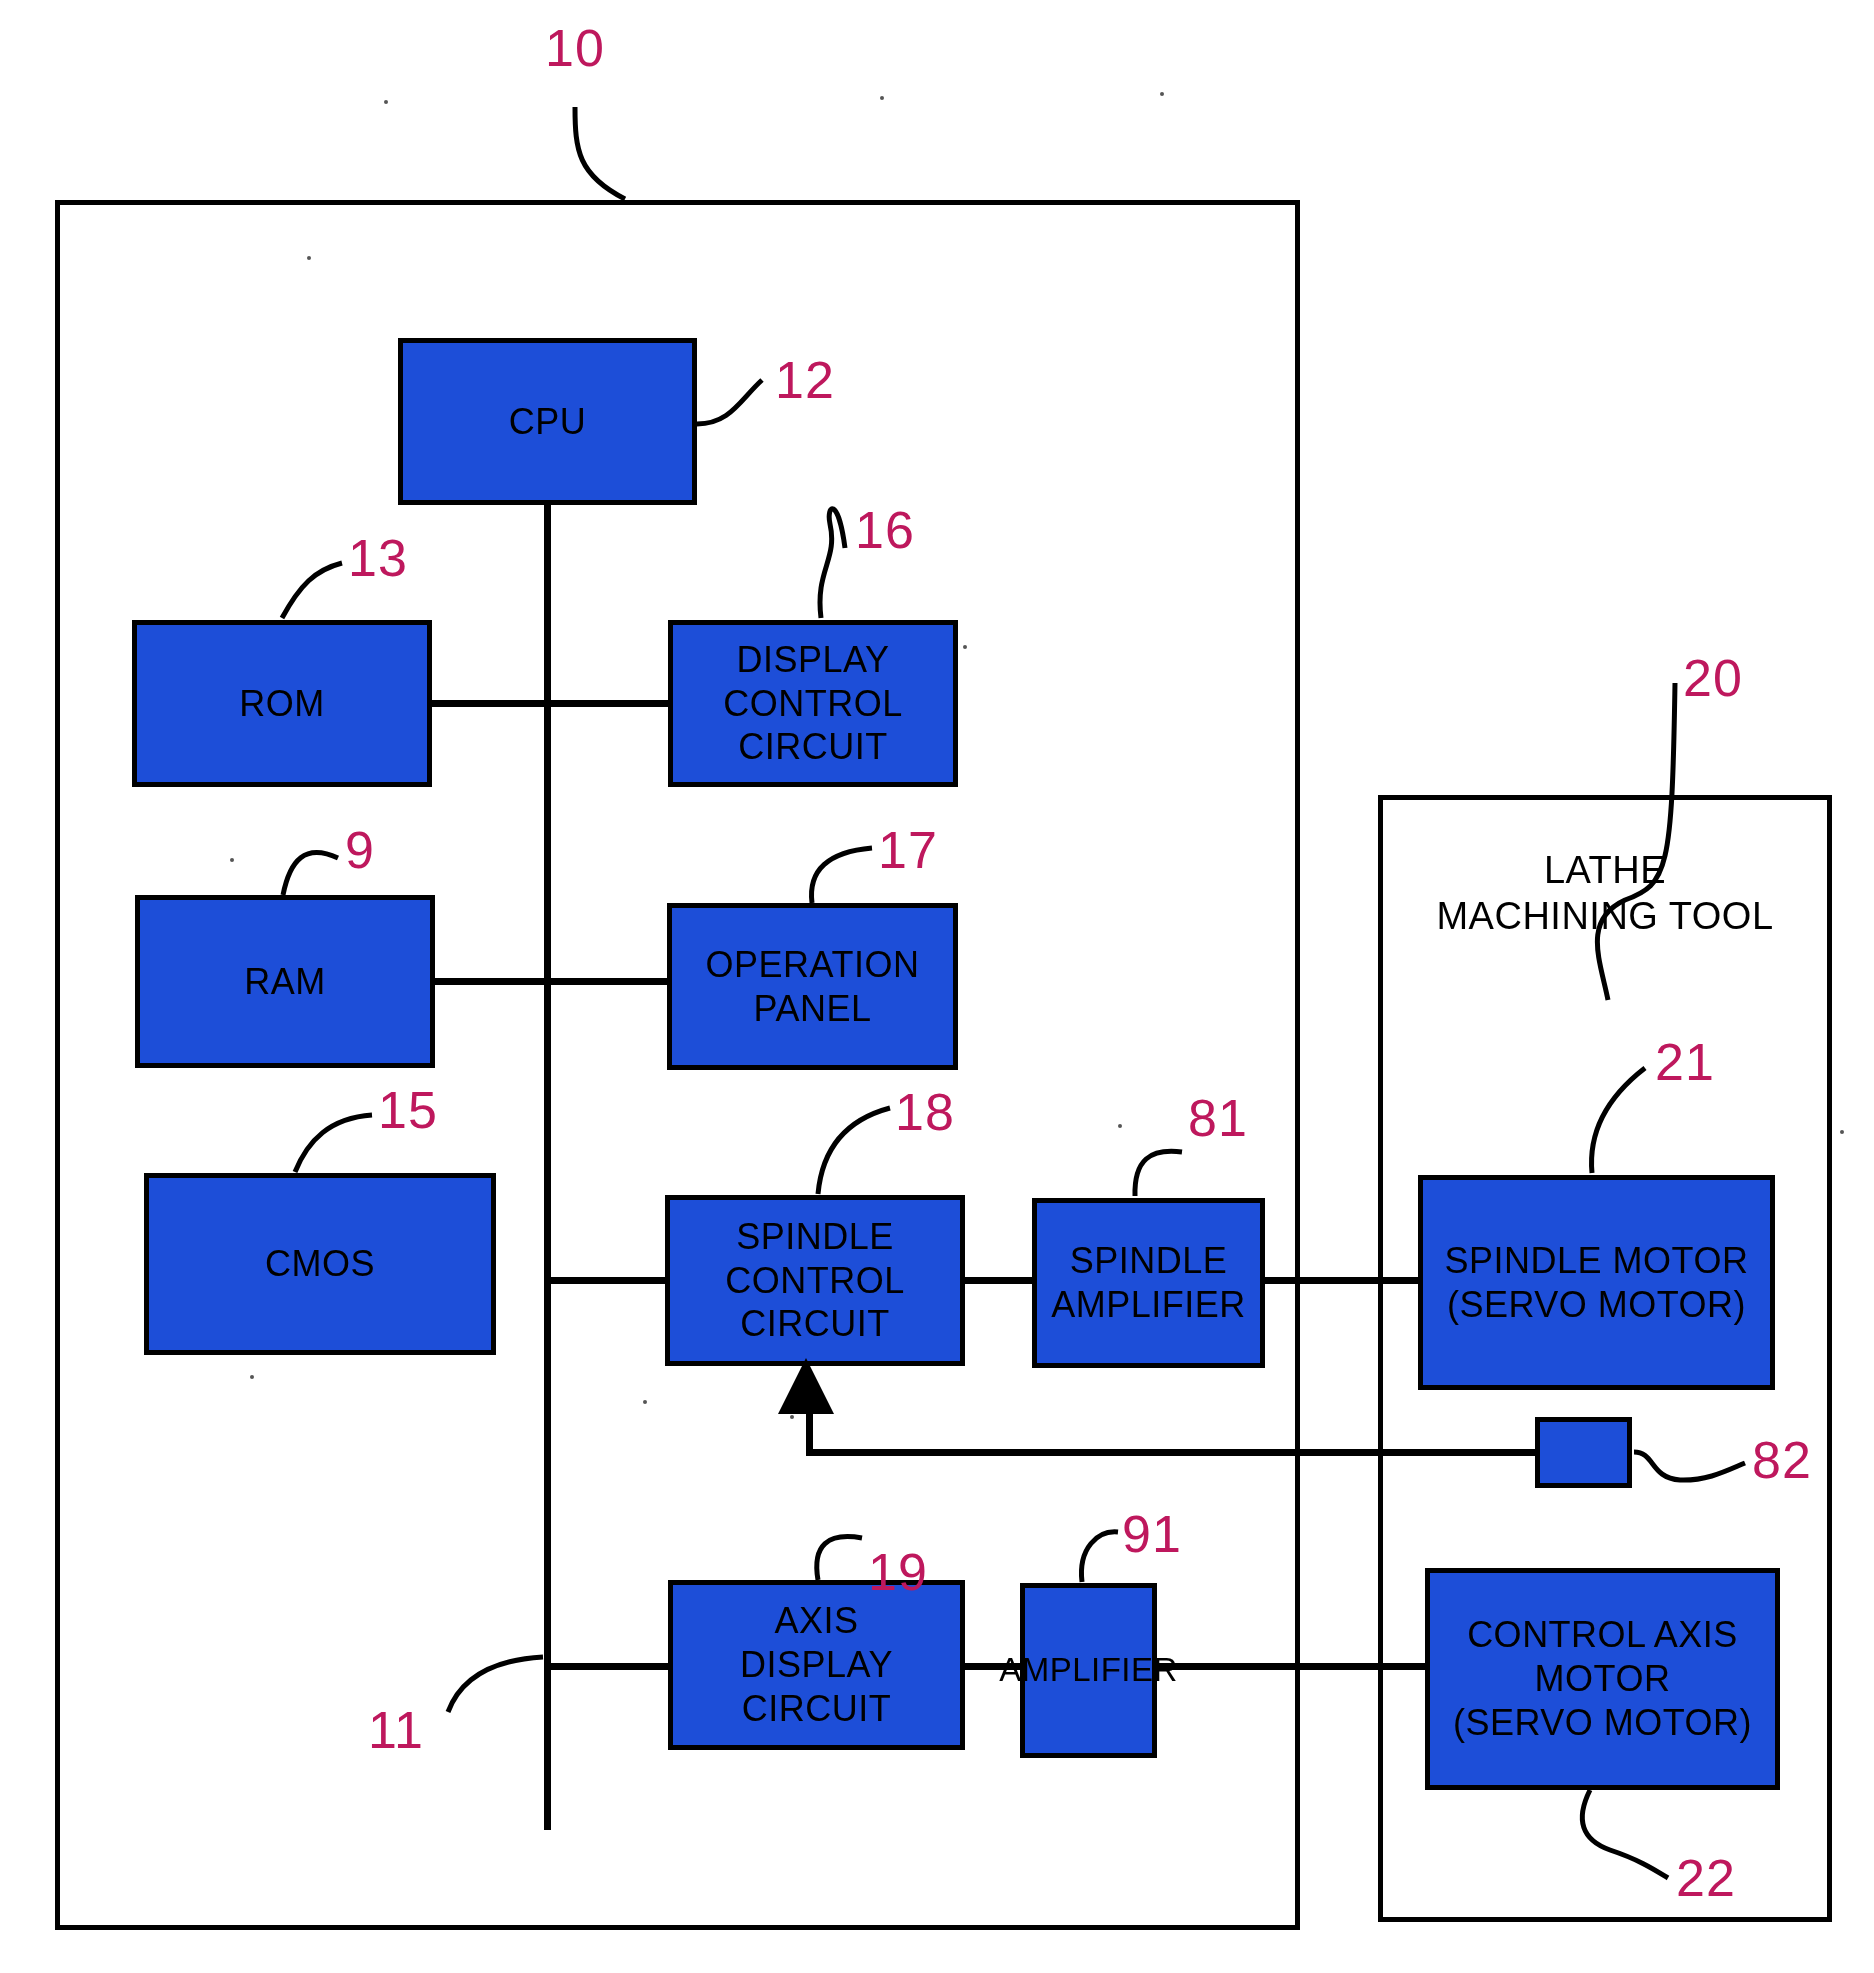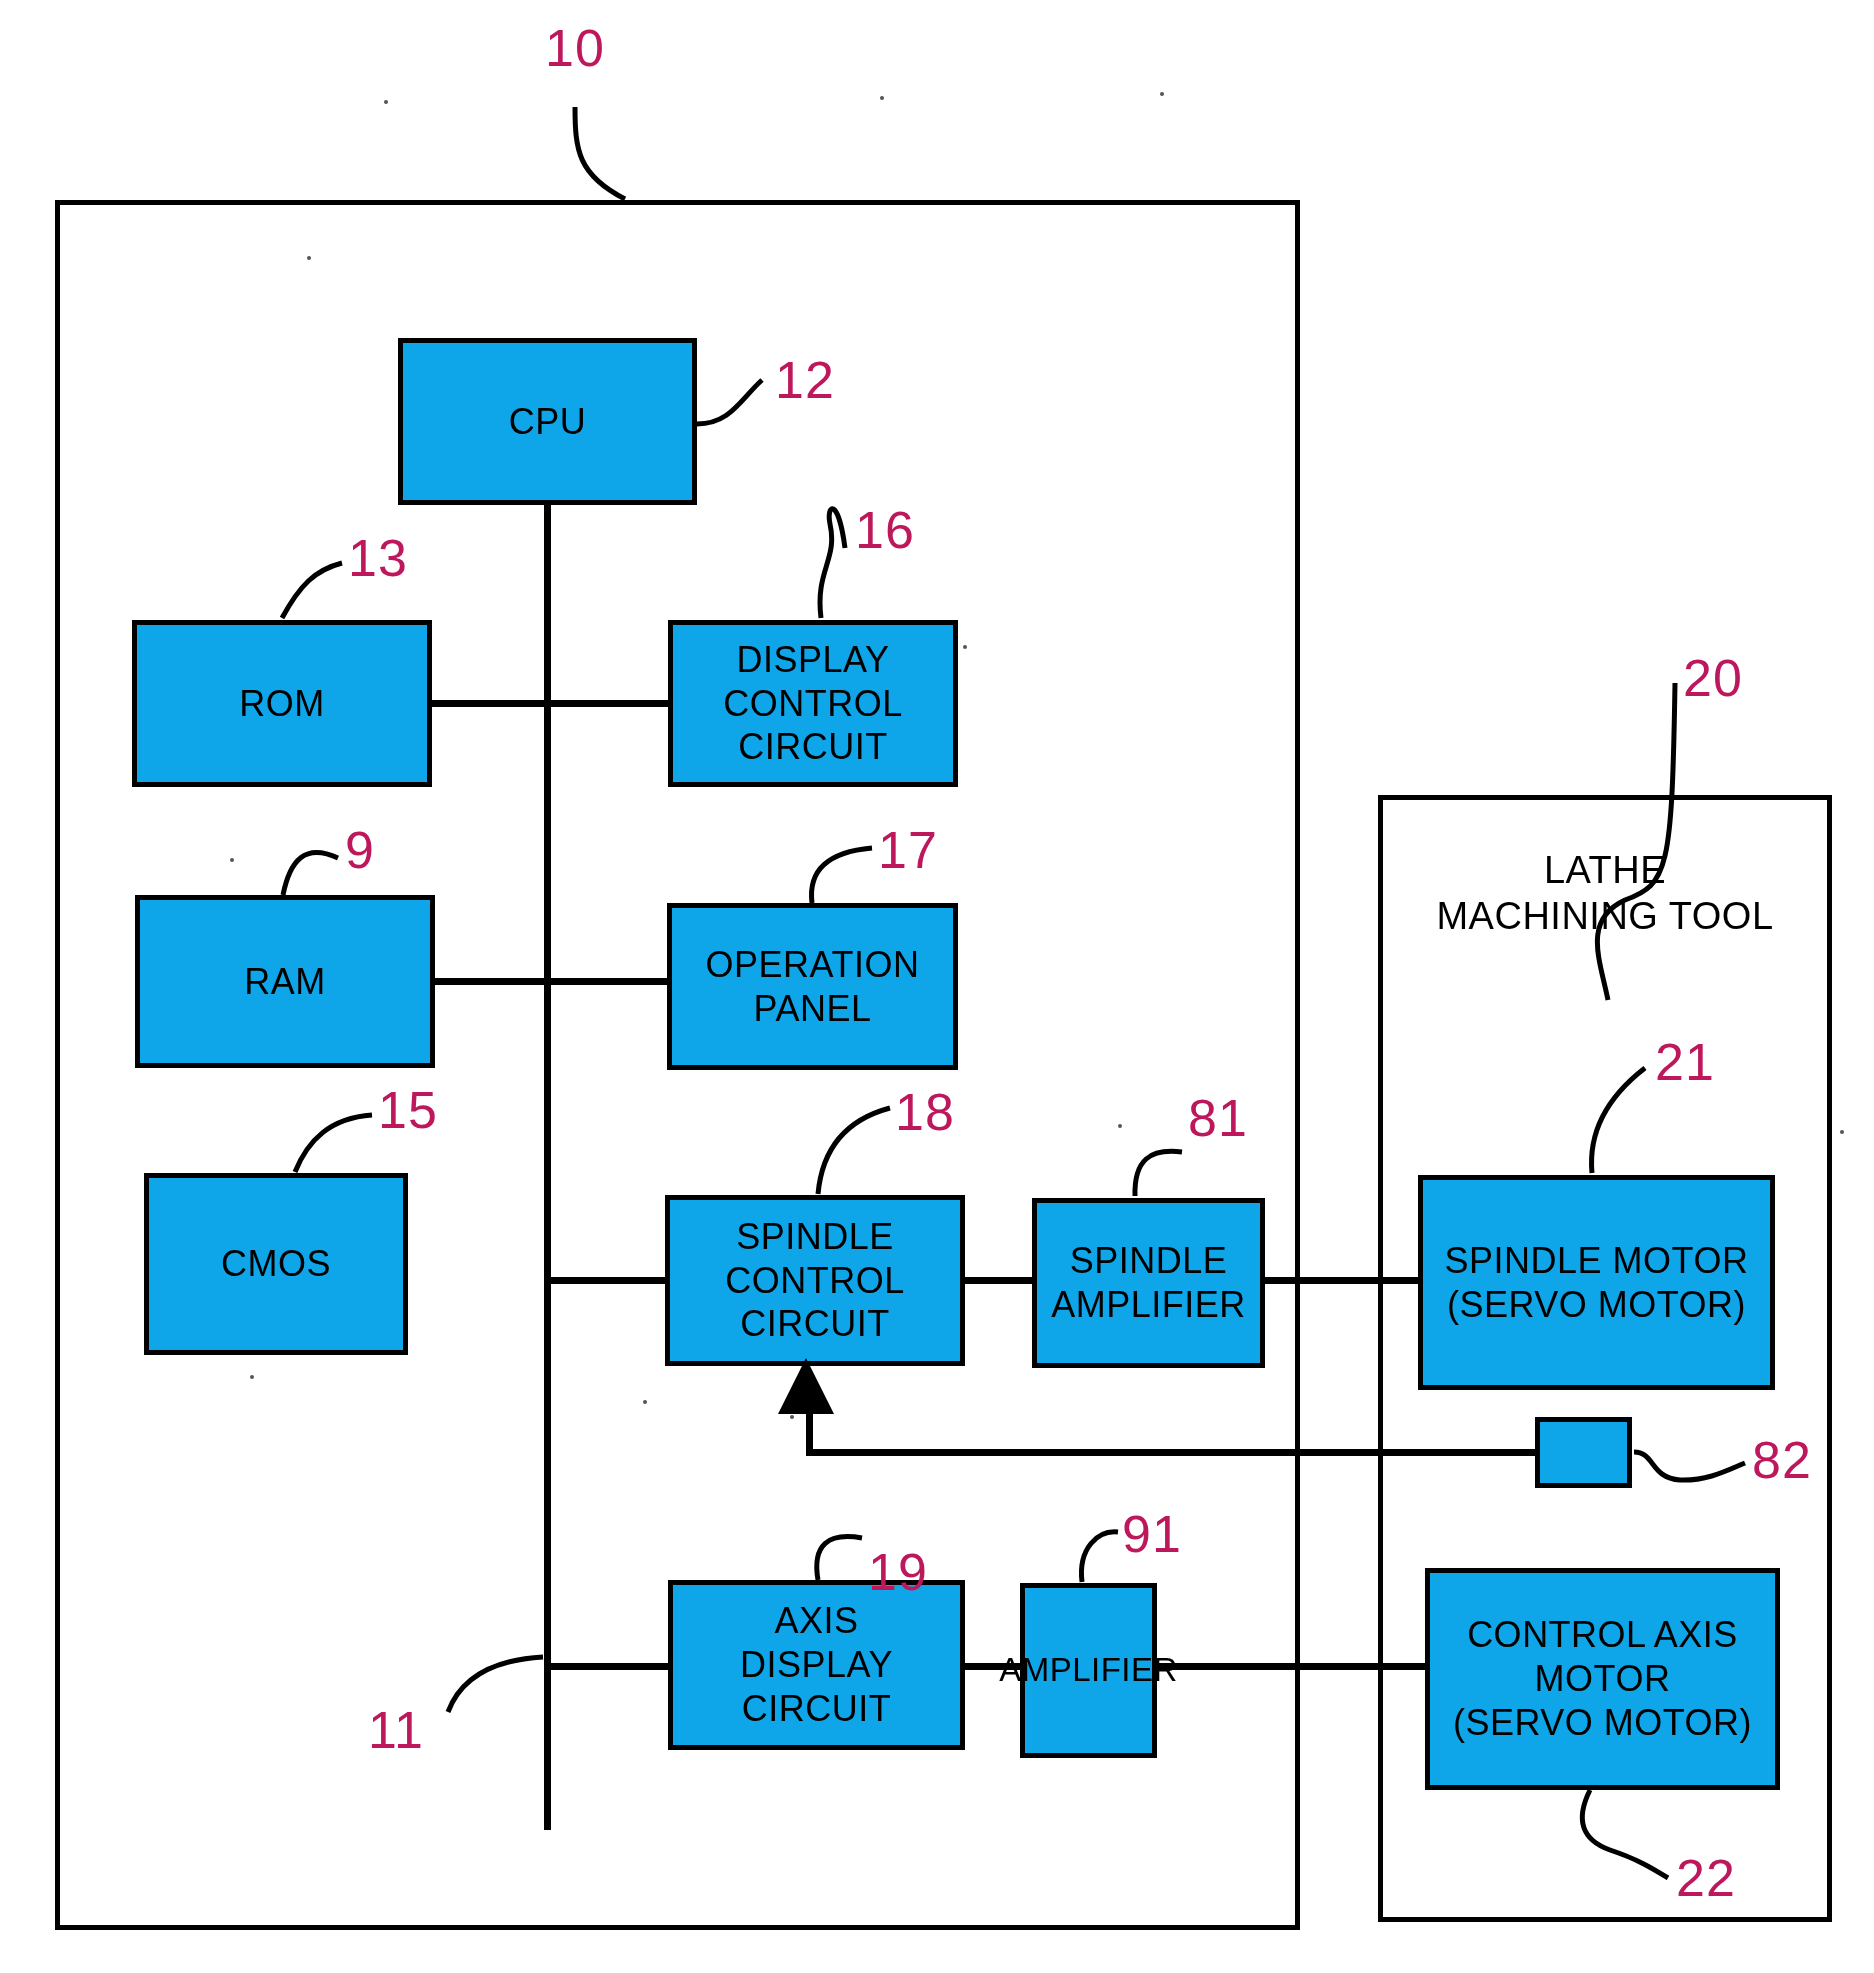--- a/index.html
+++ b/index.html
@@ -14,21 +14,21 @@
     height: 1973px;
     background: #ffffff;
     font-family: "Liberation Sans", sans-serif;
     overflow: hidden;
   }
   
   .box {
     position: absolute;
     box-sizing: border-box;
     border: 5px solid #000000;
-    background: #0ea5e9;
+    background: #1d4ed8;
     display: flex;
     align-items: center;
     justify-content: center;
     text-align: center;
     color: #000000;
     z-index: 5;
   }
   .box .lbl {
     display: block;
     line-height: 1.22;
@@ -153,21 +153,21 @@
   </div>
 
   <div class="box" style="left:132px;top:620px;width:300px;height:167px;">
     <span class="lbl">ROM</span>
   </div>
 
   <div class="box" style="left:135px;top:895px;width:300px;height:173px;">
     <span class="lbl">RAM</span>
   </div>
 
-  <div class="box" style="left:144px;top:1173px;width:264px;height:182px;">
+  <div class="box" style="left:144px;top:1173px;width:352px;height:182px;">
     <span class="lbl">CMOS</span>
   </div>
 
   <div class="box" style="left:668px;top:620px;width:290px;height:167px;">
     <span class="lbl">DISPLAY
 CONTROL
 CIRCUIT</span>
   </div>
 
   <div class="box" style="left:667px;top:903px;width:291px;height:167px;">

